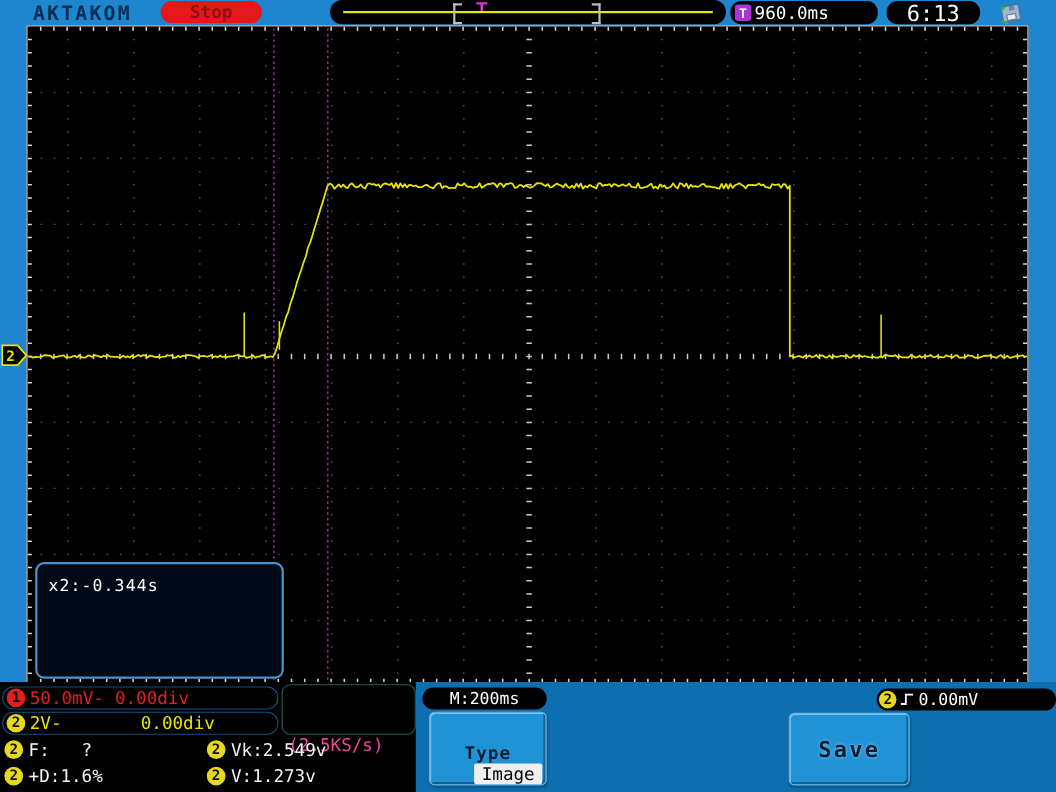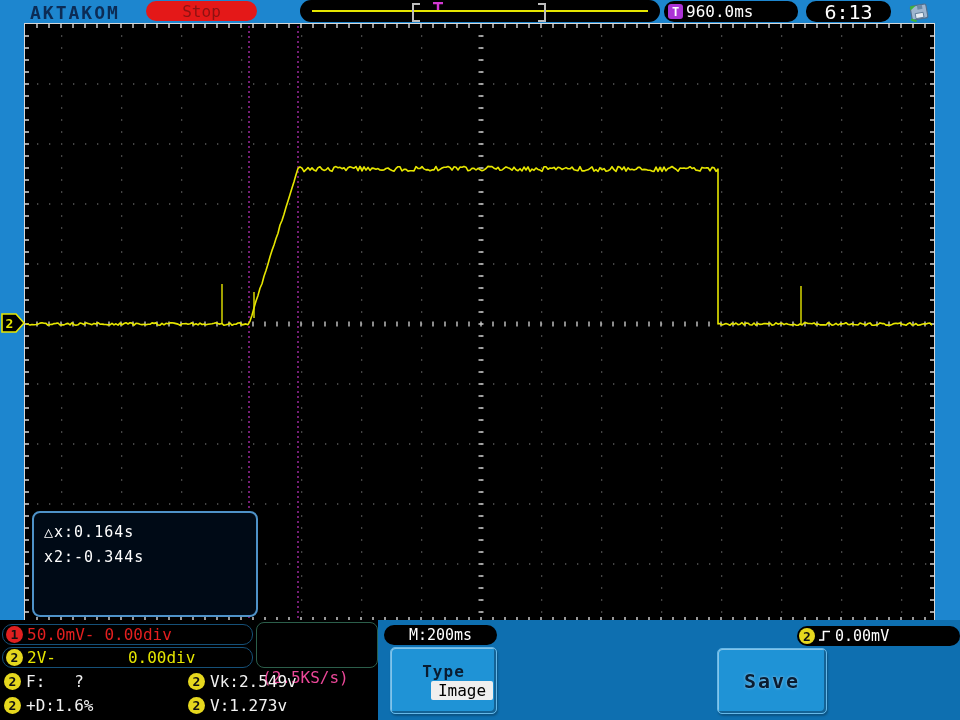--- a/index.html
+++ b/index.html
@@ -4,22 +4,22 @@
 <style>
   html,body{margin:0;padding:0;}
   body{
     width:960px;height:720px;position:relative;overflow:hidden;
     background:#1d86cf;
     font-family:"DejaVu Sans Mono","Liberation Mono",monospace;
   }
   .abs{position:absolute;}
   
   .brand{left:30px;top:2px;font-size:18px;font-weight:bold;color:#0c2c55;letter-spacing:2px;}
-  .stop-pill{left:146px;top:1px;width:111px;height:20px;background:#e41818;border-radius:10px;
-    display:flex;align-items:center;justify-content:center;font-size:16px;font-weight:normal;color:#8c1212;}
+  .stop-pill{left:146px;top:1px;width:92px;height:20px;background:#e41818;border-radius:10px;
+    display:flex;align-items:flex-start;justify-content:center;font-size:16px;font-weight:bold;color:#8c1212;}
   .hpos-pill{left:300px;top:0;width:360px;height:22px;background:#000;border-radius:11px;}
   .hpos-line{position:absolute;left:12px;top:10px;width:336px;height:2px;background:#e6e600;}
   .bracket{position:absolute;top:3px;width:6px;height:15px;}
   .bracket.l{left:112px;border-left:2px solid #bdbdbd;border-top:2px solid #bdbdbd;border-bottom:2px solid #bdbdbd;}
   .bracket.r{left:238px;border-right:2px solid #bdbdbd;border-top:2px solid #bdbdbd;border-bottom:2px solid #bdbdbd;}
   .tmark{position:absolute;left:132px;top:2px;}
   .blackpill{background:#000;border-radius:10px;display:flex;align-items:center;color:#fff;}
   .trig-time-pill{left:664px;top:1px;width:130px;height:21px;padding-left:4px;font-size:16px;}
   .t-badge{width:15px;height:15px;background:#ac33d6;border-radius:3px;color:#fff;font-size:12px;font-weight:bold;
     display:flex;align-items:center;justify-content:center;margin-right:3px;}
@@ -47,21 +47,21 @@
   .ch1-pill .offset{margin-left:10px;}
   .ch2-pill .offset{margin-left:72px;}
   .acq-box{left:256px;top:622px;width:122px;height:46px;background:#000;border:1px solid #2b5e4a;border-radius:8px;
     color:#ec4899;font-size:16px;padding:2px 0 0 5px;box-sizing:border-box;line-height:21px;white-space:pre;}
   .meas{display:flex;align-items:center;gap:5px;color:#f2f2f2;font-size:16px;white-space:pre;}
   .m-pill{left:384px;top:625px;width:113px;height:20px;justify-content:center;font-size:15px;}
   .trig-pill{left:797px;top:626px;width:161px;height:20px;padding-left:2px;gap:3px;font-size:15px;}
   .btn{background:#1f93d6;border:1px solid #66b8e8;border-radius:5px;
     box-shadow:inset 1px 1px 0 rgba(255,255,255,.45), inset -2px -2px 0 rgba(0,10,30,.35), 1px 2px 2px rgba(0,0,0,.25);
     display:flex;align-items:center;justify-content:center;cursor:pointer;}
-  .type-btn{left:390px;top:647px;width:105px;height:65px;flex-direction:column;justify-content:center;}
+  .type-btn{left:390px;top:647px;width:105px;height:65px;flex-direction:column;justify-content:flex-end;}
   .type-label{color:#0a1c30;font-weight:bold;font-size:16px;letter-spacing:1px;}
   .type-value{color:#000;font-size:16px;background:#efefef;padding:0 7px;border-radius:2px;margin-left:37px;}
   .save-btn{left:717px;top:648px;width:108px;height:64px;color:#0a1c30;font-weight:bold;font-size:20px;
     letter-spacing:2px;text-shadow:0 0 3px rgba(230,240,255,.6);}
 </style>
 </head>
 <body>
 
 <div class="abs brand">AKTAKOM</div>
 
@@ -110,21 +110,20 @@
       <line x1="776" y1="300" x2="776" y2="262" stroke="#e6e600" stroke-width="1.4"></line>
     </svg>
 </div>
 
 <svg class="abs ch2-marker" width="25" height="22" viewBox="0 0 25 22">
   <polygon points="1,2 15,2 23,11 15,20 1,20" fill="#000" stroke="#e6e600" stroke-width="1.6"></polygon>
   <text x="8.5" y="16" fill="#e6e600" font-size="13" font-weight="bold" text-anchor="middle" font-family="DejaVu Sans Mono, monospace">2</text>
 </svg>
 
 <div class="abs cursor-box">
-  <div>△x:0.164s</div>
   <div>x2:-0.344s</div>
 </div>
 
 <div class="abs bottom-left"></div>
 <div class="abs menu-strip"></div>
 
 <div class="abs ch-pill ch1-pill">
   <span class="badge r">1</span>
   <span class="scale">50.0mV-</span>
   <span class="offset">0.00div</span>

